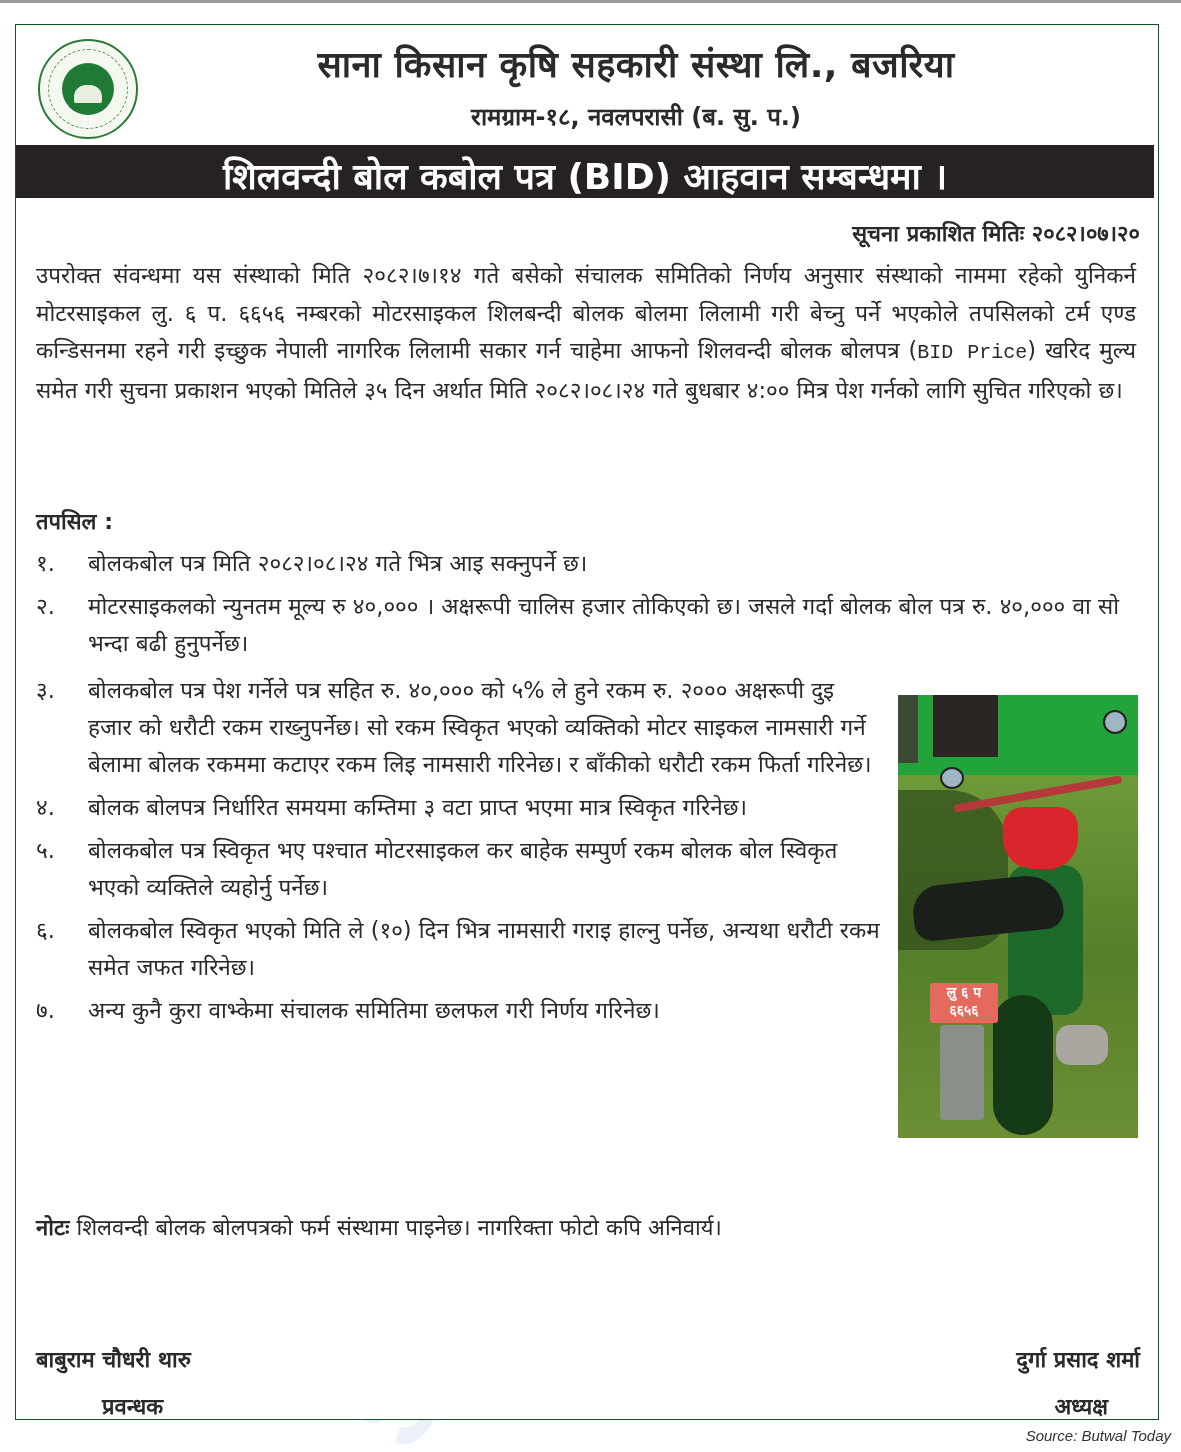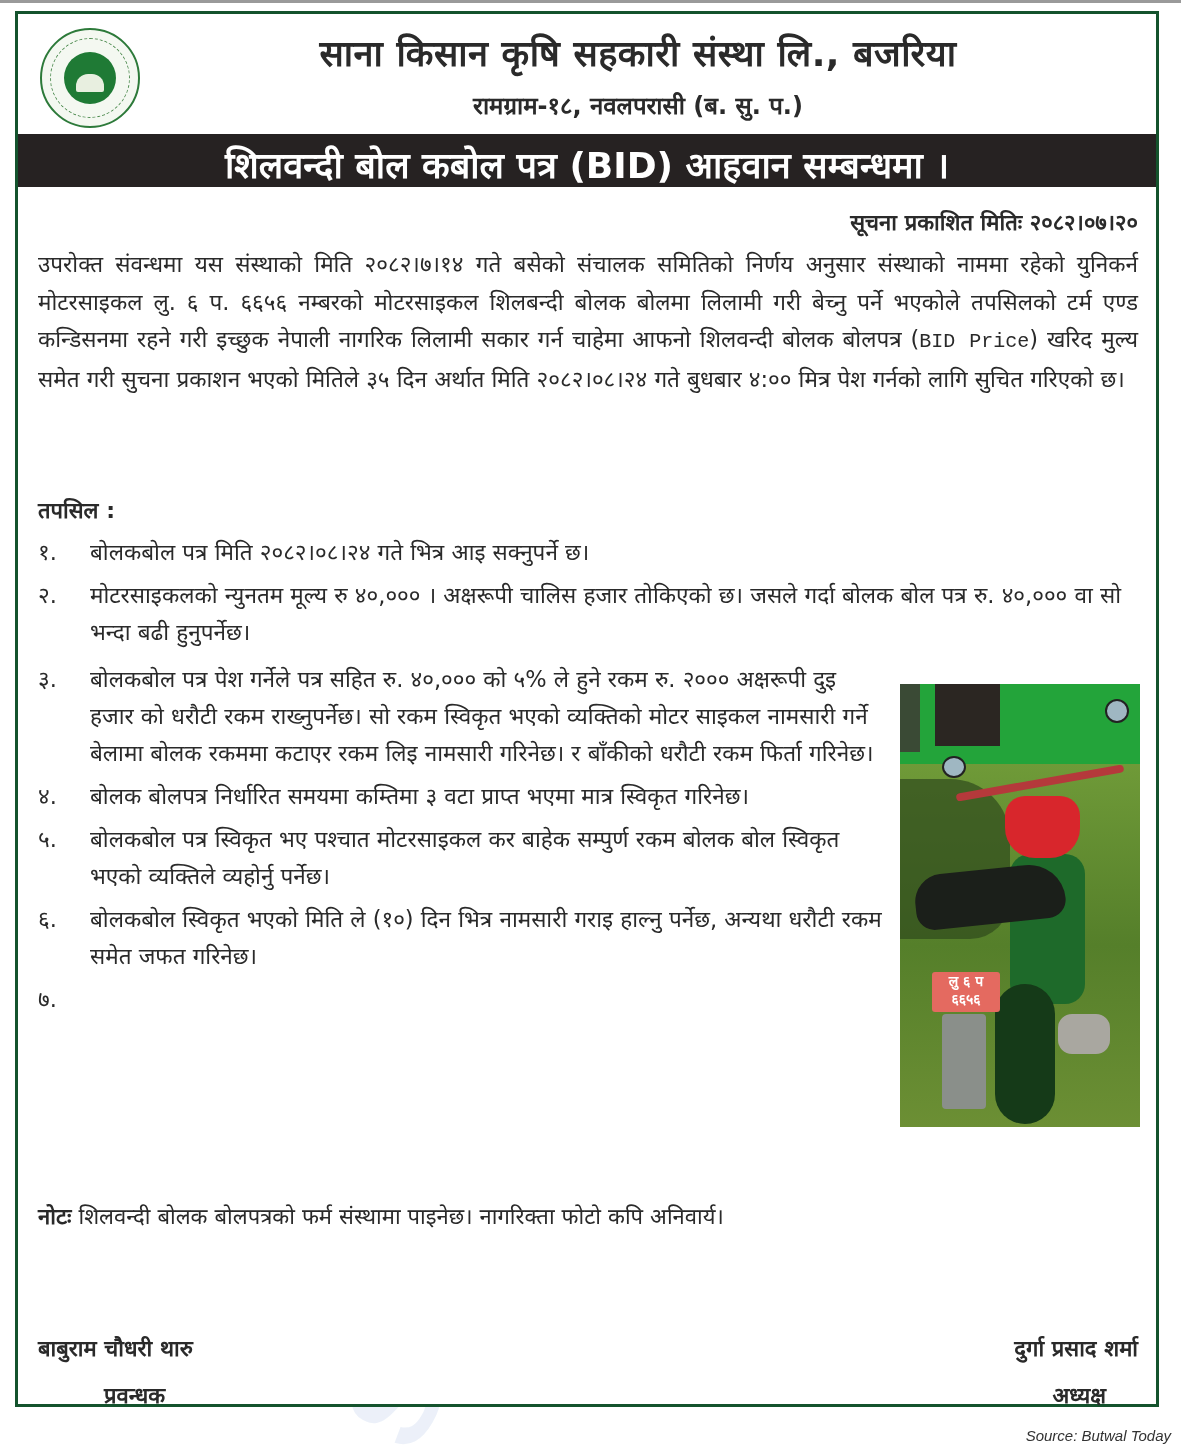--- a/index.html
+++ b/index.html
@@ -1,18 +1,18 @@
 <!DOCTYPE html>
 <html><head>
 <meta charset="utf-8">
 <style>
   html, body { margin: 0; padding: 0; background: #ffffff; }
   body { width: 1181px; height: 1452px; position: relative; overflow: hidden; font-family: "DejaVu Sans", sans-serif; color: #222; }
   .topline { position: absolute; left: 0; top: 0; width: 1181px; height: 3px; background: #9a9a9a; }
-  .frame { position: absolute; left: 15px; top: 11px; width: 1144px; height: 1396px; border: 3px solid #14532d; box-sizing: border-box; background: #fff; }
+  .frame { position: absolute; left: 15px; top: 24px; width: 1144px; height: 1396px; border: 1px solid #14532d; box-sizing: border-box; background: #fff; }
   .logo { position: absolute; left: 22px; top: 14px; width: 100px; height: 100px; border-radius: 50%; border: 2px solid #2d7a3a; box-sizing: border-box; background: #f4f8f1; }
   .logo .inner { position: absolute; left: 22px; top: 22px; width: 52px; height: 52px; border-radius: 50%; background: #1f7a35; }
   .logo .ring { position: absolute; left: 8px; top: 8px; width: 80px; height: 80px; border-radius: 50%; border: 1px dashed #4c8a4e; box-sizing: border-box; }
   .logo .figure { position: absolute; left: 12px; top: 22px; width: 28px; height: 18px; background: #e8efe0; border-radius: 12px 12px 2px 2px; }
   .org-name { position: absolute; left: 130px; top: 14px; width: 980px; text-align: center; font-size: 36px; font-weight: bold; color: #2a2a2a; letter-spacing: 0.5px; }
   .org-address { position: absolute; left: 130px; top: 74px; width: 980px; text-align: center; font-size: 24px; font-weight: bold; color: #2a2a2a; }
   .banner { position: absolute; left: 0; top: 120px; width: 1138px; height: 53px; background: #262222; color: #ffffff; text-align: center; font-size: 36px; font-weight: bold; line-height: 64px; }
   .pubdate { position: absolute; right: 18px; top: 192px; font-size: 22px; font-weight: bold; color: #2a2a2a; }
   .body-text { position: absolute; left: 20px; top: 232px; width: 1100px; font-size: 22.5px; line-height: 37.5px; color: #2a2a2a; text-align: justify; }
   .body-text .en { font-size: 20px; font-family: Liberation Mono, monospace; }
@@ -95,20 +95,21 @@
     <div class="item narrow">
       <span class="num">५.</span>
       <span>बोलकबोल पत्र स्विकृत भए पश्चात मोटरसाइकल कर बाहेक सम्पुर्ण रकम बोलक बोल स्विकृत भएको व्यक्तिले व्यहोर्नु पर्नेछ।</span>
     </div>
     <div class="item narrow">
       <span class="num">६.</span>
       <span>बोलकबोल स्विकृत भएको मिति ले (१०) दिन भित्र नामसारी गराइ हाल्नु पर्नेछ, अन्यथा धरौटी रकम समेत जफत गरिनेछ।</span>
     </div>
     <div class="item">
       <span class="num">७.</span>
+      <span>अन्य कुनै कुरा वाभ्केमा संचालक समितिमा छलफल गरी निर्णय गरिनेछ।</span>
     </div>
   </div>
 
   <div class="photo">
     <div class="wall"></div>
     <div class="gate2"></div>
     <div class="gate"></div>
     <div class="grass"></div>
     <div class="shadow"></div>
     <div class="bar"></div>

